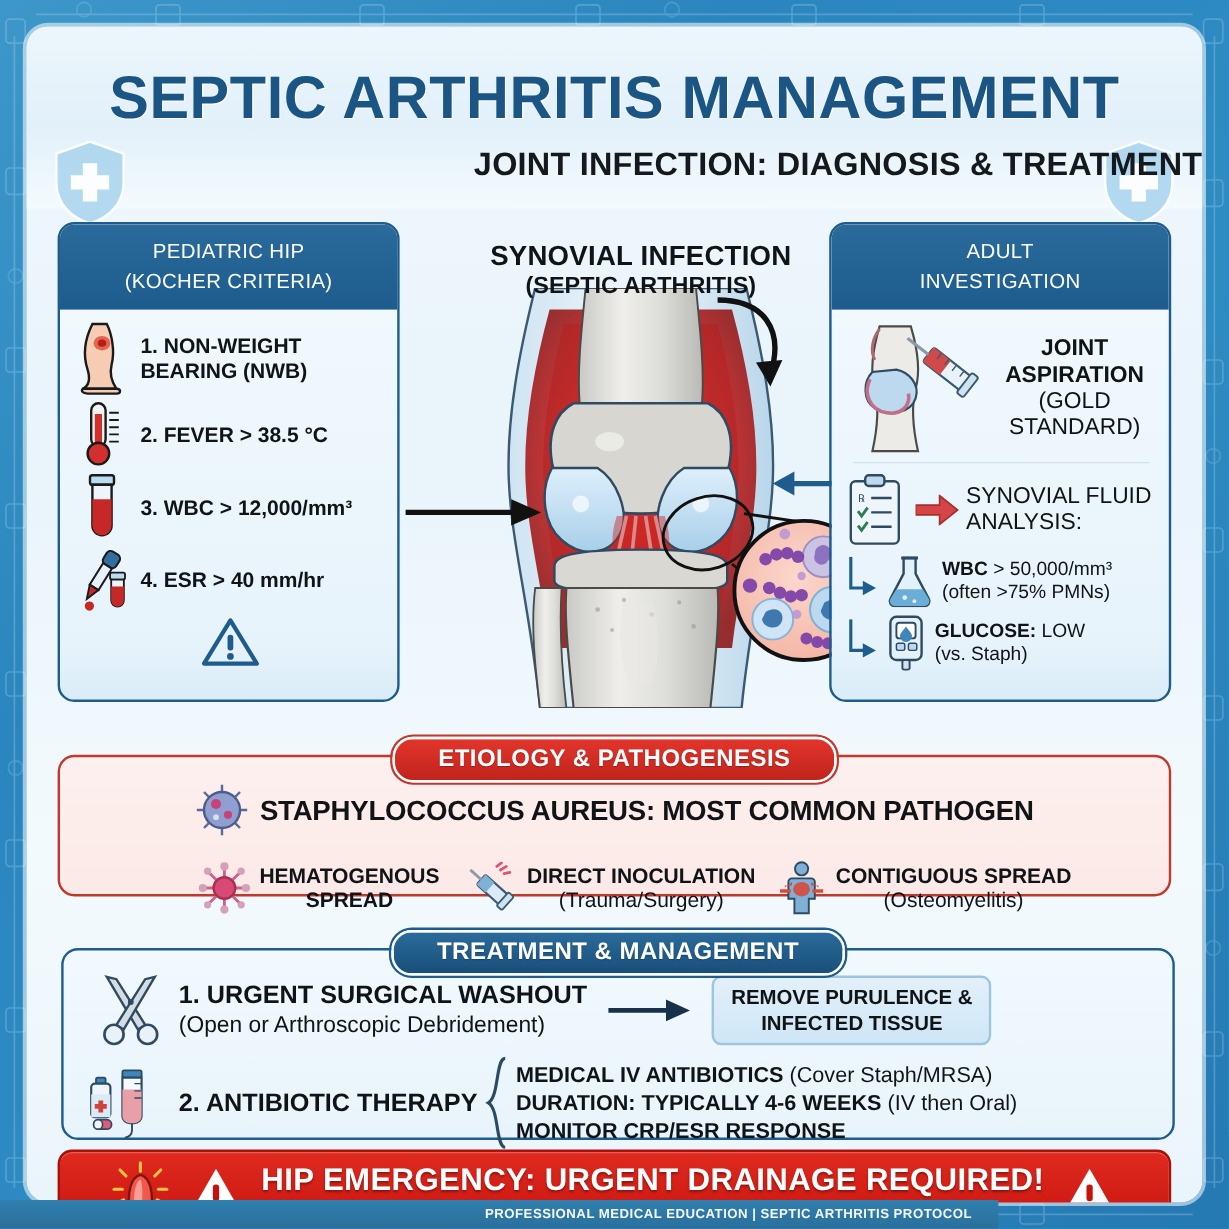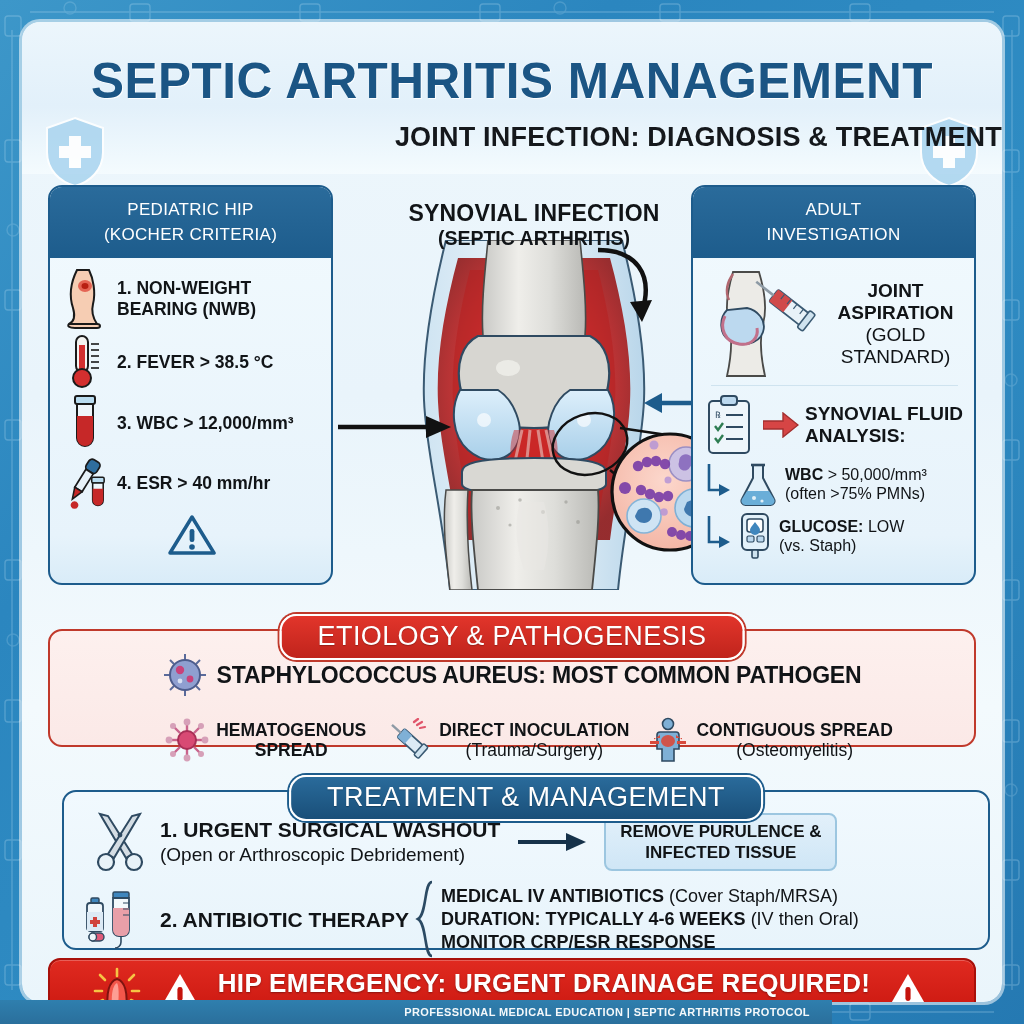--- a/index.html
+++ b/index.html
@@ -121,21 +121,21 @@
   .crit-txt .lt { font-weight: 700; }
 
   .warn-tri { display:flex; justify-content:center; margin-top: 2px; }
 
   
   .asp-block { display: flex; align-items: center; gap: 4px; padding: 2px 0 0; }
   .asp-txt { text-align:center; font-size:19px; line-height:22px; font-weight:700; color:#111417; flex:1; }
   .asp-txt .lt { font-weight: 400; }
   .divider { height:1px; background:#cfe3ef; margin: 7px 6px 8px; }
   .sfa-row { display:flex; align-items:center; gap:6px; }
-  .sfa-txt { font-size:19px; line-height:22px; font-weight:700; color:#111417; }
+  .sfa-txt { font-size:19px; line-height:22px; font-weight:400; color:#111417; }
   .sub-row { display:flex; align-items:center; gap:7px; margin-top:6px; }
   .sub-txt { font-size:16px; line-height:19px; font-weight:700; color:#111417; }
   .sub-txt .lt { font-weight:400; }
 
   
   .center-cap {
     position: absolute;
     left: 318px; top: 178px; width: 388px;
     text-align: center;
     z-index: 4;
@@ -150,22 +150,22 @@
     position: absolute;
     border-radius: 14px;
   }
   .sect-label {
     position: absolute;
     top: -17px; left: 50%;
     transform: translateX(-50%);
     padding: 5px 36px 6px;
     border-radius: 17px;
     color: #fff;
-    font-weight: 400;
-    font-size: 27px;
+    font-weight: 700;
+    font-size: 20px;
     letter-spacing: 0.4px;
     white-space: nowrap;
     text-shadow: 0 1px 1px rgba(0,0,0,0.25);
     z-index: 3;
   }
 
   #etiology {
     left: 26px; top: 607px; width: 928px; height: 118px;
     background: linear-gradient(180deg,#fdf0ee 0%, #fbe9e7 100%);
     border: 2px solid #c0392b;
@@ -180,21 +180,21 @@
     margin-top: 22px;
   }
   .eti-main .t { font-size: 23px; font-weight: 700; color:#111417; letter-spacing:-0.2px; }
   .eti-routes { display:flex; align-items:center; justify-content:center; gap: 18px; margin-top: 20px; padding-left: 34px; }
   .route { display:flex; align-items:center; gap:7px; }
   .route .t { font-size: 17.5px; line-height:20px; font-weight:700; color:#111417; text-align:center; }
   .route .t .lt { font-weight:400; }
 
   
   #treatment {
-    left: 40px; top: 768px; width: 928px; height: 160px;
+    left: 29px; top: 768px; width: 928px; height: 160px;
     background: linear-gradient(180deg,#f1f9fe 0%, #e8f4fb 100%);
     border: 2px solid #1d5c8c;
   }
   #treatment .sect-label {
     background: linear-gradient(180deg,#2a6b9b 0%, #194f79 100%);
     border: 2px solid #ffffff;
     box-shadow: 0 0 0 2px #1d5c8c;
   }
   .tx-row { display:flex; align-items:center; padding: 0 16px; }
   .tx-row.r1 { margin-top: 18px; }

